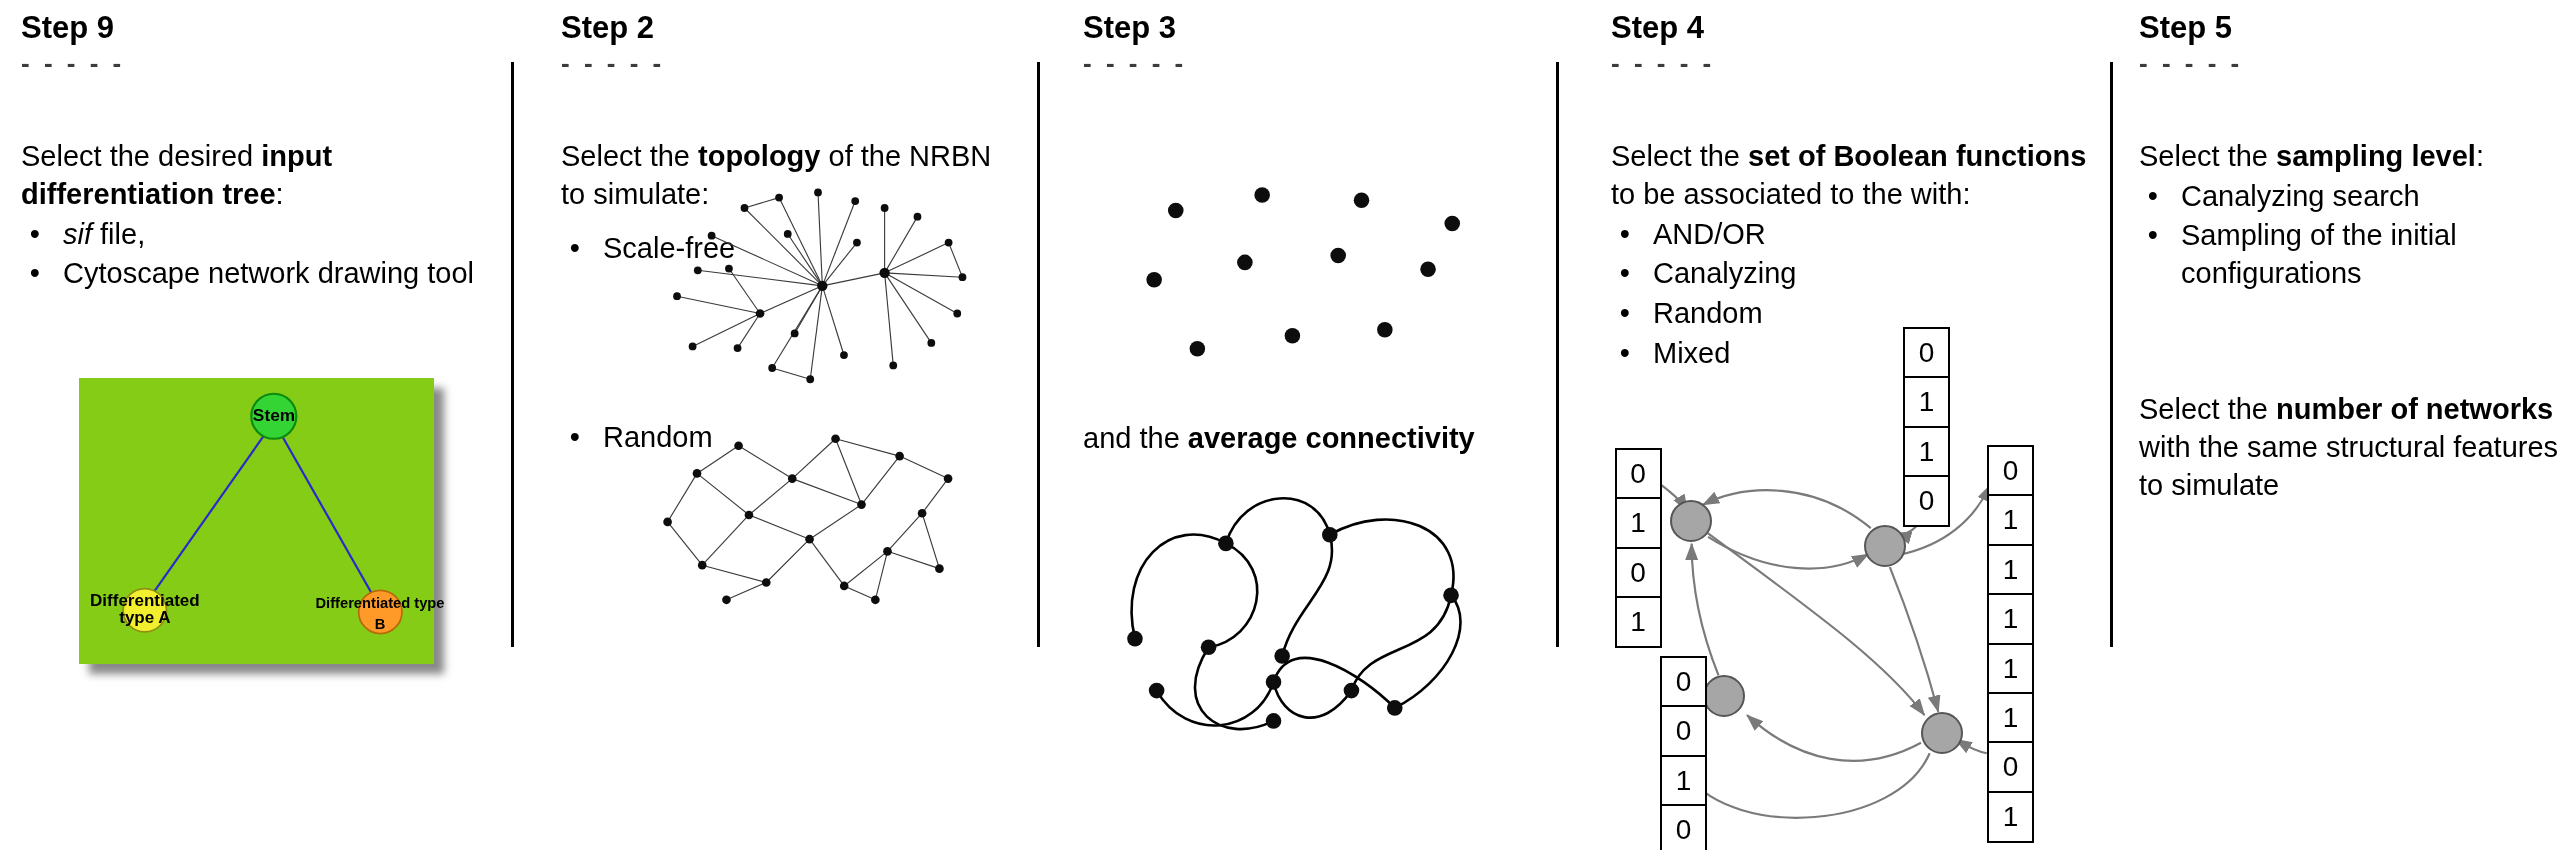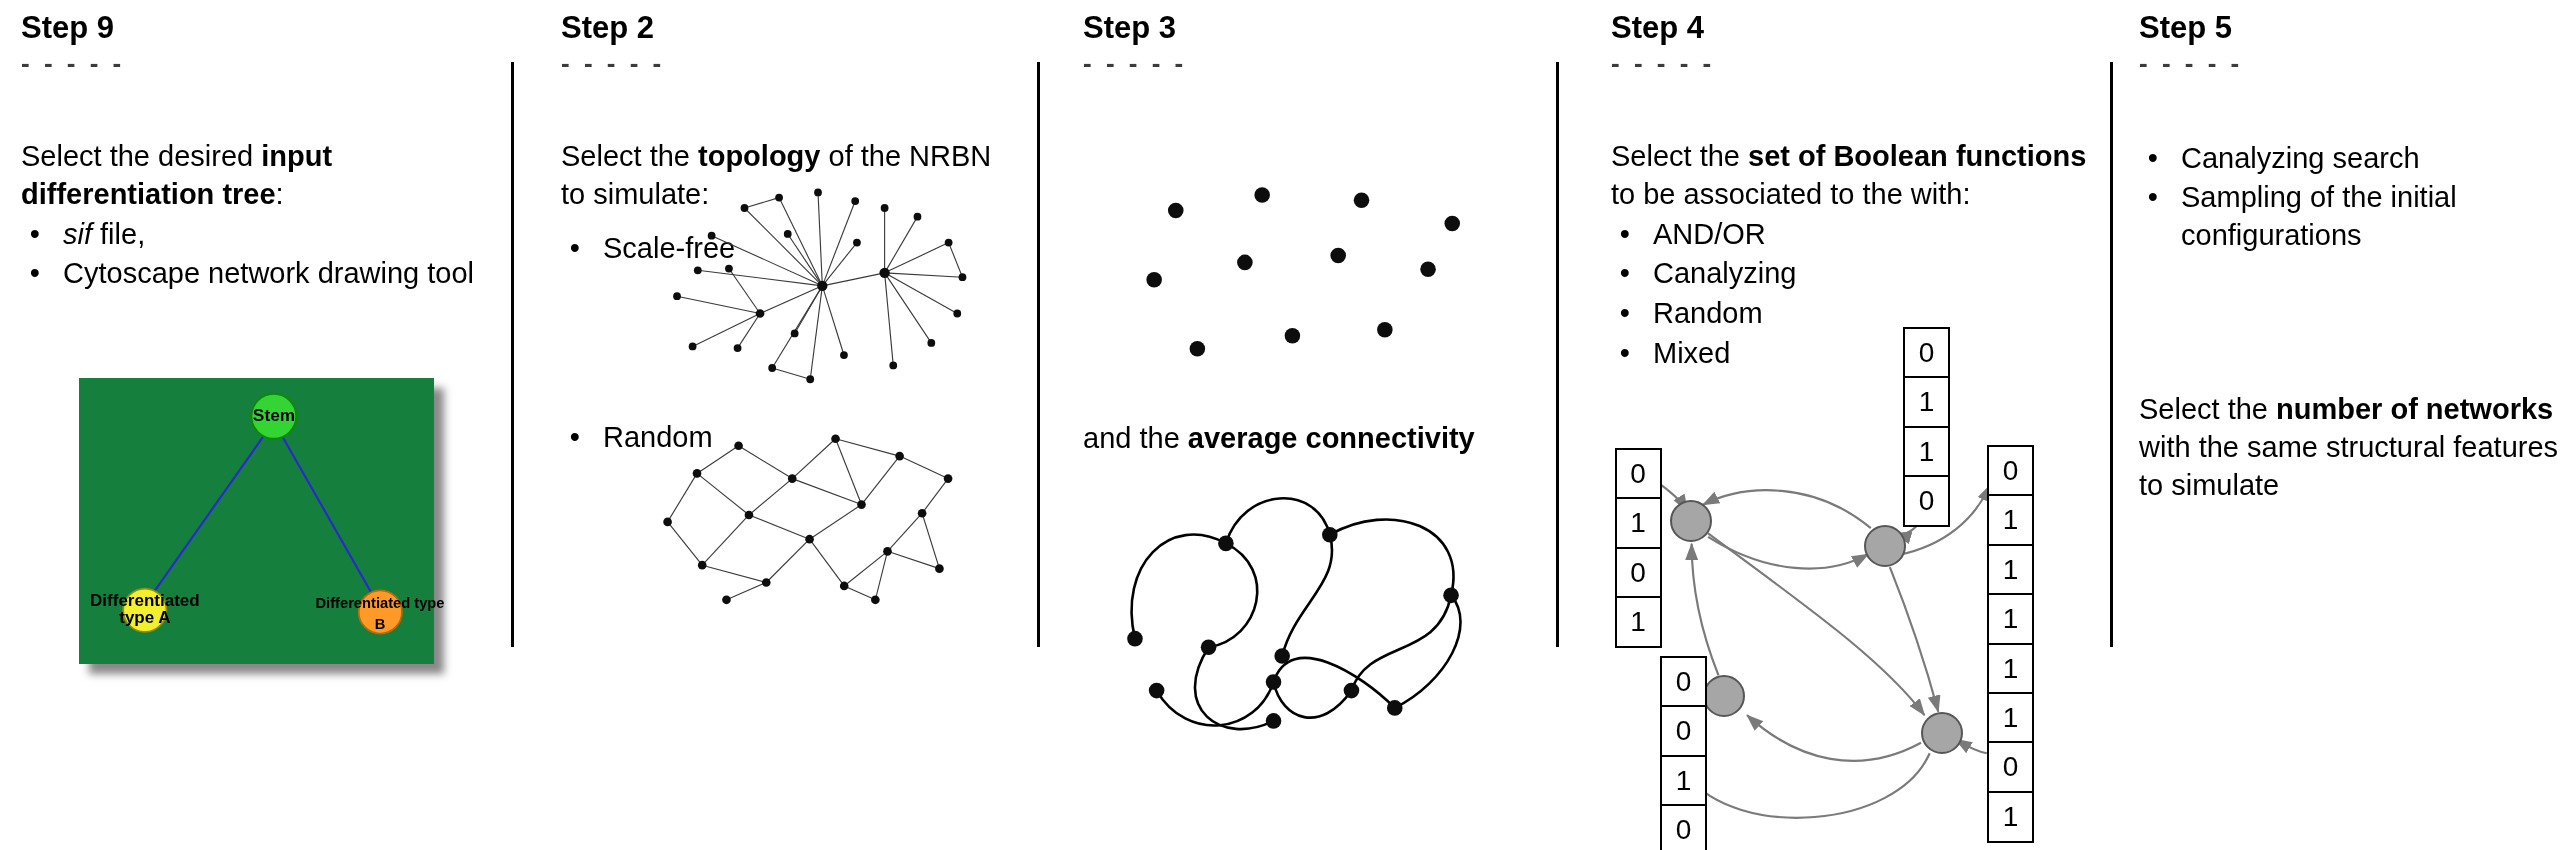--- a/index.html
+++ b/index.html
@@ -11,21 +11,21 @@
   .col{position:absolute;top:0;height:851px;}
   .title{position:absolute;top:10.4px;left:0;margin:0;font-size:31px;font-weight:700;}
   .dashes{position:absolute;top:48px;left:0;font-size:26px;font-weight:700;letter-spacing:3.5px;color:#3c3c3c;}
   .body{position:absolute;top:137px;left:0;right:0;bottom:0;}
   .para{font-size:29px;line-height:38px;margin:0;}
   .para b{font-weight:700;}
   .bullet{position:relative;padding-left:42px;font-size:29px;line-height:38px;margin-top:1.7px;}
   .bmark{position:absolute;left:8.7px;top:0;}
   .btext i{font-style:italic;}
   
-  .treebox{position:absolute;top:241px;left:58px;width:355px;height:286px;background:#15803d;
+  .treebox{position:absolute;top:241px;left:58px;width:355px;height:286px;background:#84cc16;
            box-shadow:10.4px 10.4px 7.8px rgba(40,40,40,0.55);}
   .nlabel{position:absolute;text-align:center;font-weight:700;color:#000;}
   .nlabel.stem{left:143px;top:28px;width:104px;font-size:17.3px;line-height:19px;}
   .nlabel.la{left:0.9px;top:214px;width:130px;font-size:17px;line-height:17.3px;}
   .nlabel.lb{left:236px;top:215px;width:130px;font-size:14.7px;line-height:21px;}
   
   .sf-bullet{margin-top:15.6px;}
   .sf-net{position:absolute;top:45px;left:97px;}
   .b-random{position:absolute;top:279px;left:0;right:0;}
   .rnd-net{position:absolute;top:274px;left:91px;}
@@ -324,20 +324,21 @@
         <div class="vcell">0</div>
         <div class="vcell">1</div>
       </div>
     </div>
   </section>
 
   <section class="col" style="left:2139px;width:437px">
     <h2 class="title">Step 5</h2>
     <div class="dashes">- - - - -</div>
     <div class="body">
+      <p class="para"><span>Select the </span><b>sampling level</b><span>:</span></p>
       <div class="bullet"><span class="bmark">•</span><span class="btext">Canalyzing search</span></div>
       <div class="bullet"><span class="bmark">•</span><span class="btext">Sampling of the initial configurations</span></div>
 
       <p class="para second5"><span>Select the </span><b>number of networks</b><span> with the same structural features to simulate</span></p>
     </div>
   </section>
 
 </div>
 
 

